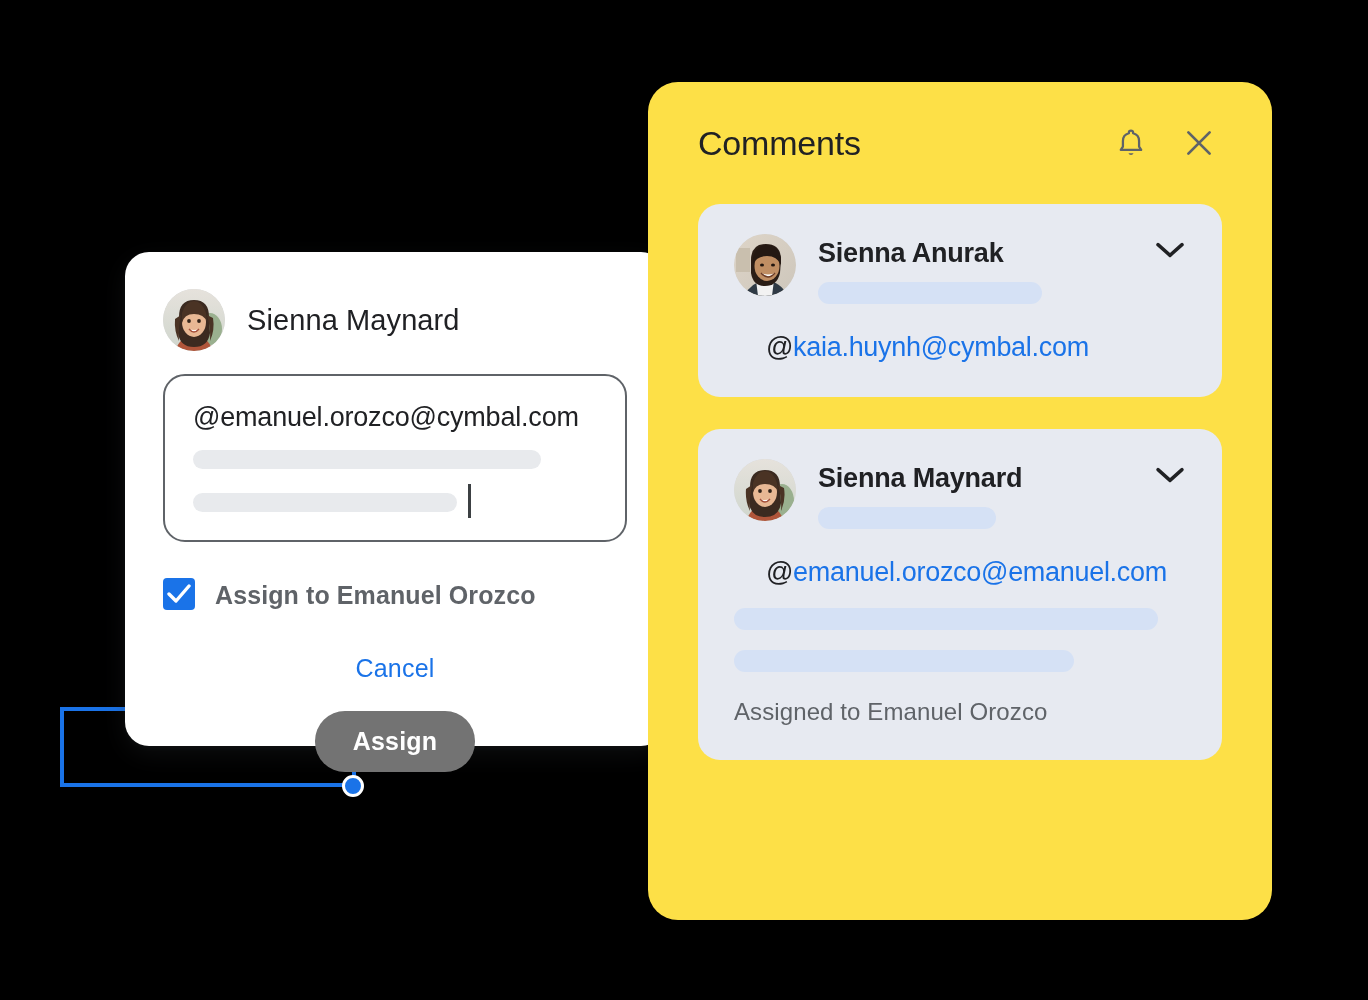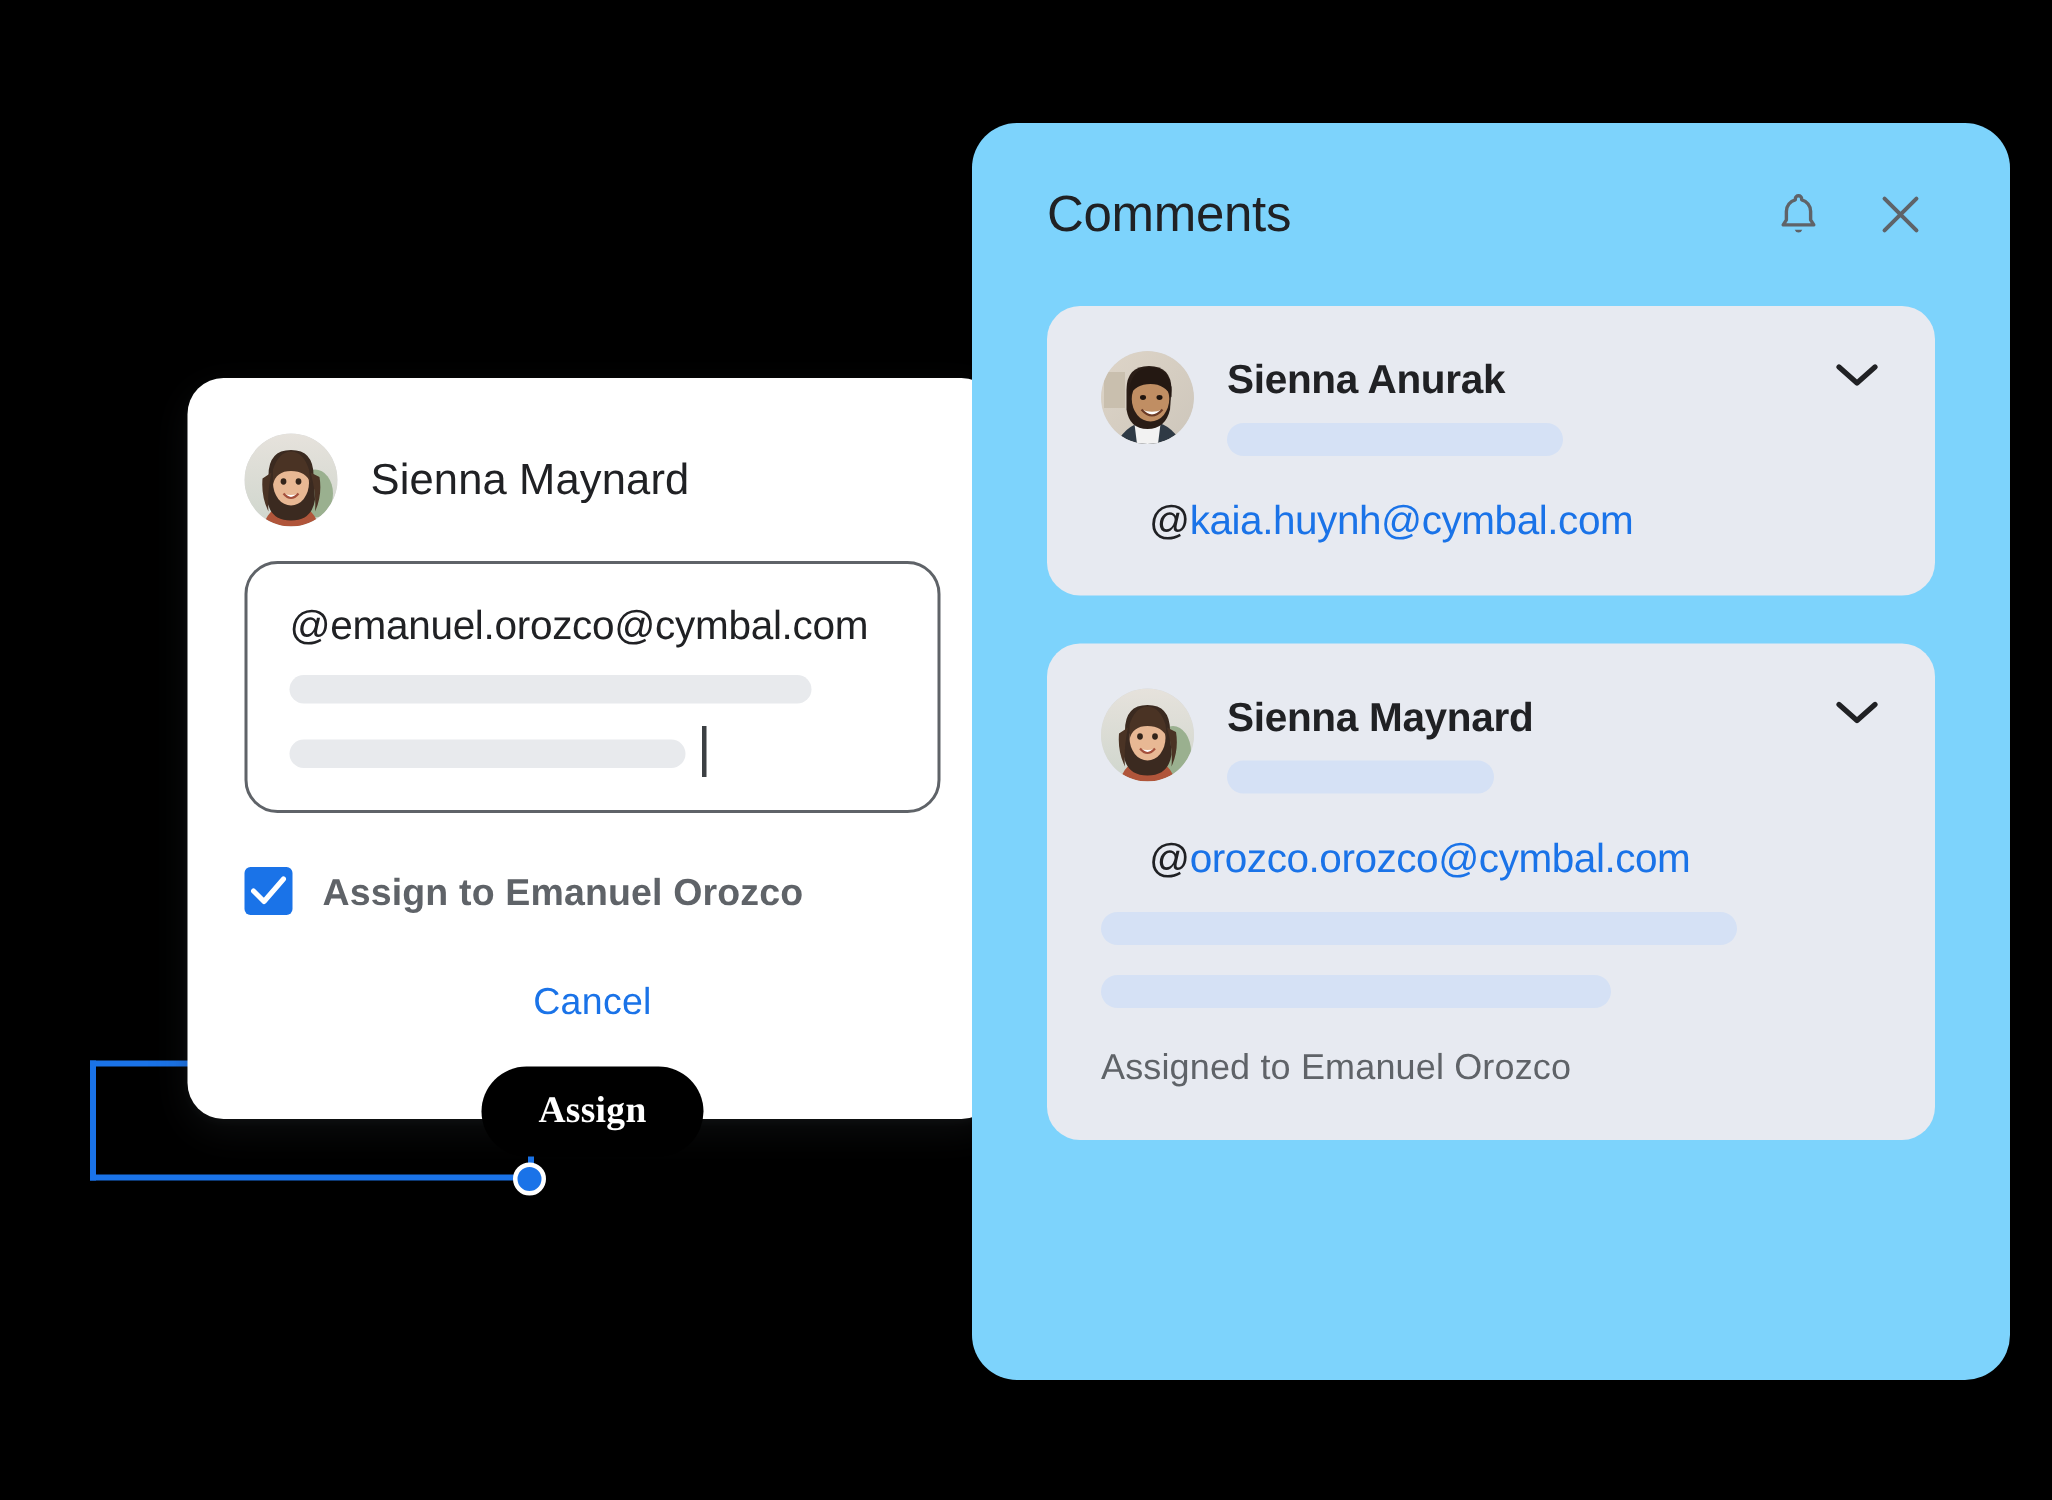--- a/index.html
+++ b/index.html
@@ -148,40 +148,40 @@
     border: none;
     color: #1a73e8;
     font-size: 25px;
     font-family: inherit;
     padding: 14px 26px;
     border-radius: 28px;
     cursor: pointer;
     letter-spacing: 0.2px;
   }
   .btn-assign {
-    background: #000000;
+    background: #737373;
     border: none;
     color: #ffffff;
     font-size: 25px;
-    font-family: Liberation Serif, serif;
+    font-family: Liberation Sans, sans-serif;
     font-weight: bold;
     padding: 16px 38px;
     border-radius: 30px;
     cursor: pointer;
     letter-spacing: 0.2px;
   }
 
   
   .comments-panel {
     position: absolute;
     left: 648px;
     top: 82px;
-    width: 692px;
+    width: 624px;
     height: 838px;
-    background: #7dd3fc;
+    background: #fde047;
     border-radius: 30px;
     z-index: 3;
     box-sizing: border-box;
     padding: 0 50px;
   }
   .panel-head {
     display: flex;
     align-items: center;
     height: 122px;
   }
@@ -410,21 +410,21 @@
         <span class="bbar" style="display:block;width:178px"></span>
       </span>
       <span class="chev">
         <svg width="32" height="20" viewBox="0 0 24 14">
           <path d="M3 3 L12 11 L21 3" stroke="#202124" stroke-width="2.6" fill="none" stroke-linecap="round" stroke-linejoin="round"></path>
         </svg>
       </span>
     </div>
 
     <div class="cc-mention">
-      <span class="at">@</span><span class="addr">orozco.orozco@cymbal.com</span>
+      <span class="at">@</span><span class="addr">emanuel.orozco@emanuel.com</span>
     </div>
 
     <div class="bbar" style="width:424px;margin-top:20px"></div>
     <div class="bbar" style="width:340px;margin-top:20px"></div>
 
     <div class="cc-assigned">Assigned to Emanuel Orozco</div>
   </div>
 
 </div>
 

